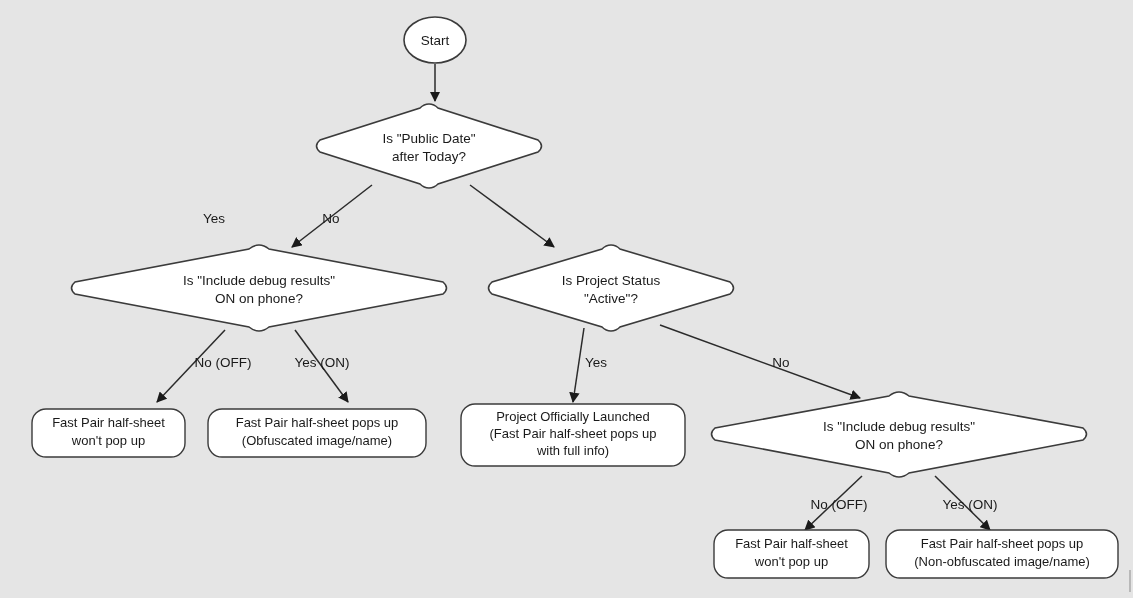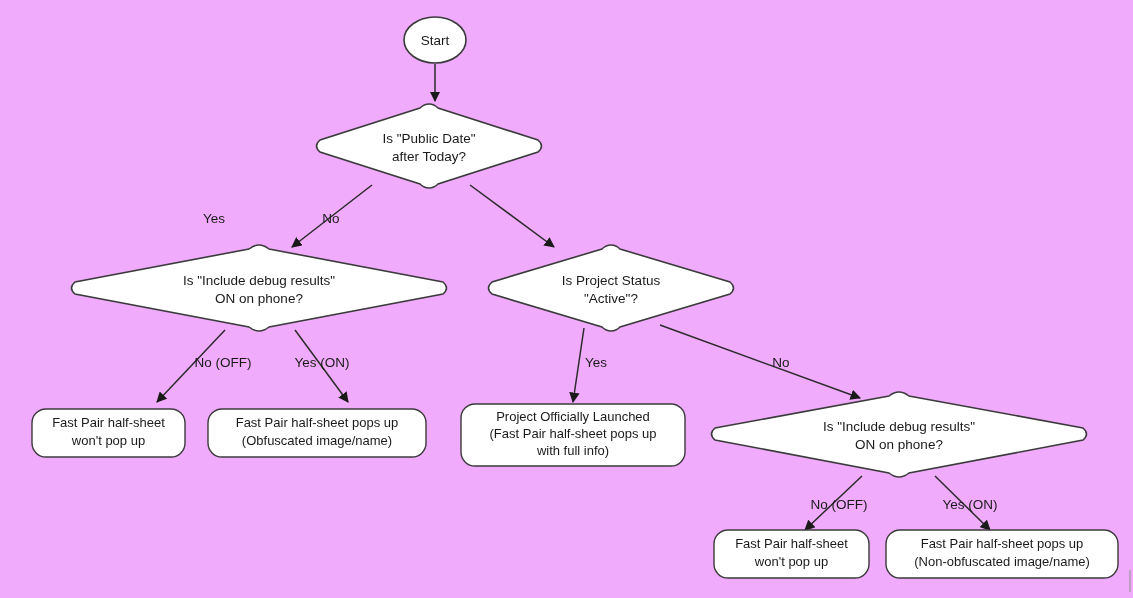--- a/index.html
+++ b/index.html
@@ -11,21 +11,21 @@
   body {
     width: 1133px;
     height: 598px;
     overflow: hidden;
     font-family: "Liberation Sans", sans-serif;
   }
   #flowchart-root {
     position: relative;
     width: 1133px;
     height: 598px;
-    background: #f0abfc;
+    background: #e5e5e5;
   }
   svg#flow-svg {
     display: block;
     width: 1133px;
     height: 598px;
   }
   .node-shape {
     fill: #ffffff;
     stroke: #3b3b3b;
     stroke-width: 1.6;

